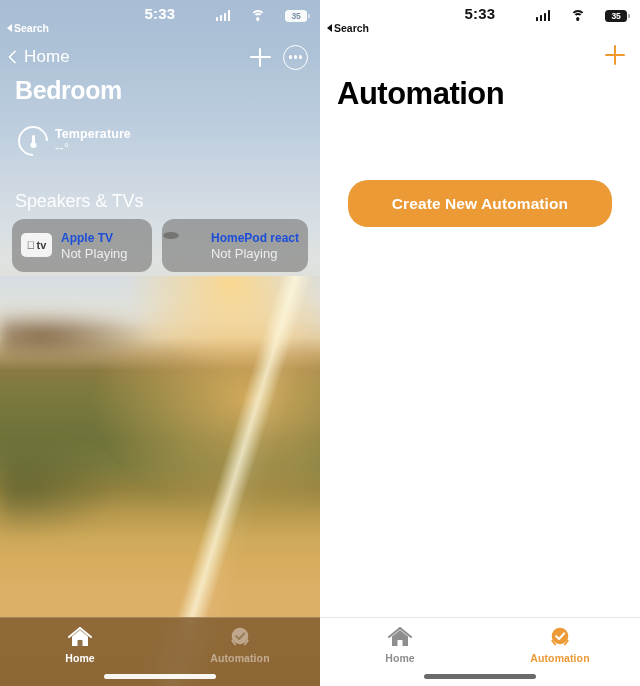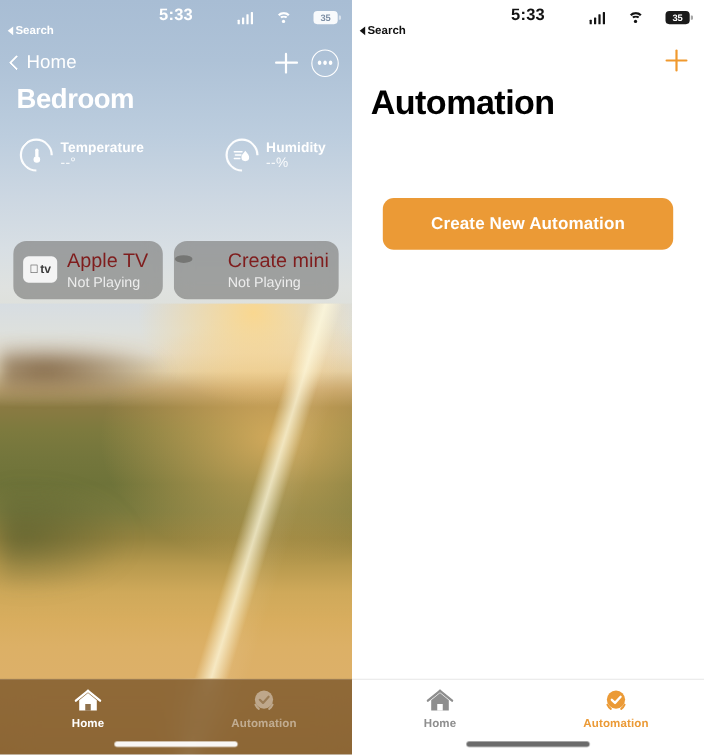--- a/index.html
+++ b/index.html
@@ -88,21 +88,21 @@
   }
   .sb-back .tri {
     width: 0; height: 0;
     border-top: 4px solid transparent;
     border-bottom: 4px solid transparent;
     border-right: 5px solid currentColor;
     display: inline-block;
   }
   .sb-right {
     position: absolute; right: 10px; top: 10px;
-    display: flex; align-items: center; gap: 20px;
+    display: flex; gap: 20px;
   }
   .bars { display: flex; align-items: flex-end; gap: 1.5px; height: 11px; }
   .bars i { width: 2.5px; display: block; background: currentColor; border-radius: 0.5px; }
   .bars i:nth-child(1){ height: 4px; }
   .bars i:nth-child(2){ height: 6px; }
   .bars i:nth-child(3){ height: 8.5px; }
   .bars i:nth-child(4){ height: 11px; }
   .wifi { position: relative; width: 15px; height: 11px; }
   .wifi span {
     position: absolute; left: 50%; transform: translateX(-50%);
@@ -223,21 +223,21 @@
   .homepod-icon {
     width: 30px; height: 30px; border-radius: 50%;
     background: rgba(255,255,255,0.80); position: relative;
   }
   .homepod-icon::before {
     content: ""; position: absolute; left: 50%; top: 2px;
     transform: translateX(-50%); width: 16px; height: 7px;
     border-radius: 50%; background: rgba(110,110,108,0.85);
   }
   .tile-txt { display: flex; flex-direction: column; gap: 1px; min-width: 0; }
-  .tile-name { font-size: 18px; font-weight: normal; color: #7f1d1d; white-space: nowrap; }
+  .tile-name { font-size: 12px; font-weight: bold; color: #1d4ed8; white-space: nowrap; }
   .tile-sub { font-size: 13px; color: rgba(255,255,255,0.80); white-space: nowrap; }
 
   
   .tabbar {
     position: absolute; left: 0; right: 0; bottom: 0; height: 69px;
     z-index: 6; display: flex;
   }
   .tabbar.home-tabbar {
     background: rgba(124,88,44,0.80);
     backdrop-filter: blur(14px);
@@ -277,21 +277,21 @@
   .auto-title {
     position: absolute; top: 76px; left: 17px; right: 17px; z-index: 4;
     font-size: 31px; font-weight: bold; color: #000; letter-spacing: -0.5px;
   }
   .auto-sub {
     position: absolute; top: 115px; left: 17px; right: 22px; z-index: 4;
     font-size: 15px; font-weight: bold; color: #111; line-height: 1.32;
   }
   .auto-cta {
     position: absolute; top: 180px; left: 28px; right: 28px; height: 47px;
-    background: #eb9a36; border-radius: 10px; border: none;
+    background: #eb9a36; border-radius: 20px; border: none;
     color: #ffffff; font-size: 15.5px; font-weight: bold;
     font-family: "Liberation Sans", sans-serif;
     display: flex; align-items: center; justify-content: center;
     letter-spacing: 0.1px; z-index: 4; cursor: pointer;
   }
 </style>
 </head>
 <body>
 
 <div class="screens">
@@ -352,54 +352,40 @@
               <rect x="4" y="1" width="3" height="8" rx="1.5" fill="#fff"></rect>
               <circle cx="5.5" cy="11" r="3" fill="#fff"></circle>
             </svg>
           </span>
         </span>
         <span class="sensor-txt">
           <span class="sensor-name">Temperature</span>
           <span class="sensor-val">--°</span>
         </span>
       </div>
-      <div class="sensor">
-        <span class="gauge">
-          <span class="gauge-ring"></span>
-          <span class="gauge-glyph">
-            <svg width="16" height="13" viewBox="0 0 16 13" aria-hidden="true">
-              <path d="M1 3 H8 M2 6 H7 M1 9 H6" stroke="#fff" stroke-width="1.4" stroke-linecap="round" fill="none"></path>
-              <path d="M11 2 C13.5 5 14.5 6.3 14.5 8 A3.5 3.5 0 0 1 7.5 8 C7.5 6.3 8.5 5 11 2 Z" fill="#fff"></path>
-            </svg>
-          </span>
-        </span>
-        <span class="sensor-txt">
-          <span class="sensor-name">Humidity</span>
-          <span class="sensor-val">--%</span>
-        </span>
-      </div>
-    </div>
-
+    </div>
+
+    <div class="section-title">Speakers &amp; TVs</div>
 
     <div class="tiles">
       <div class="tile">
         <span class="tile-icon">
           <span class="appletv-icon"><span class="apl"></span>tv</span>
         </span>
         <span class="tile-txt">
           <span class="tile-name">Apple TV</span>
           <span class="tile-sub">Not Playing</span>
         </span>
       </div>
       <div class="tile">
         <span class="tile-icon">
           <span class="homepod-icon"></span>
         </span>
         <span class="tile-txt">
-          <span class="tile-name">Create mini</span>
+          <span class="tile-name">HomePod react</span>
           <span class="tile-sub">Not Playing</span>
         </span>
       </div>
     </div>
 
     <div class="tabbar home-tabbar">
       <div class="tab">
         <span class="ic-home">
           <svg width="26" height="24" viewBox="0 0 26 24" aria-hidden="true">
             <path d="M13 3 L24 12" stroke="#ffffff" stroke-width="2.1" fill="none" stroke-linecap="round"></path>

